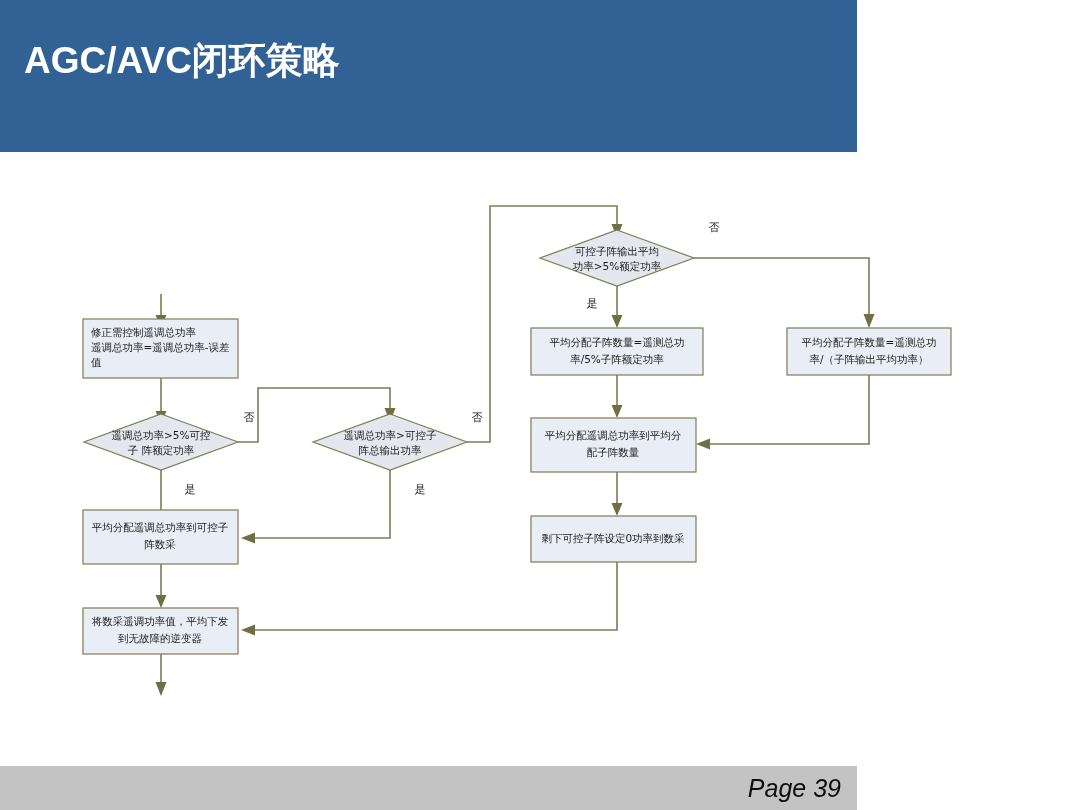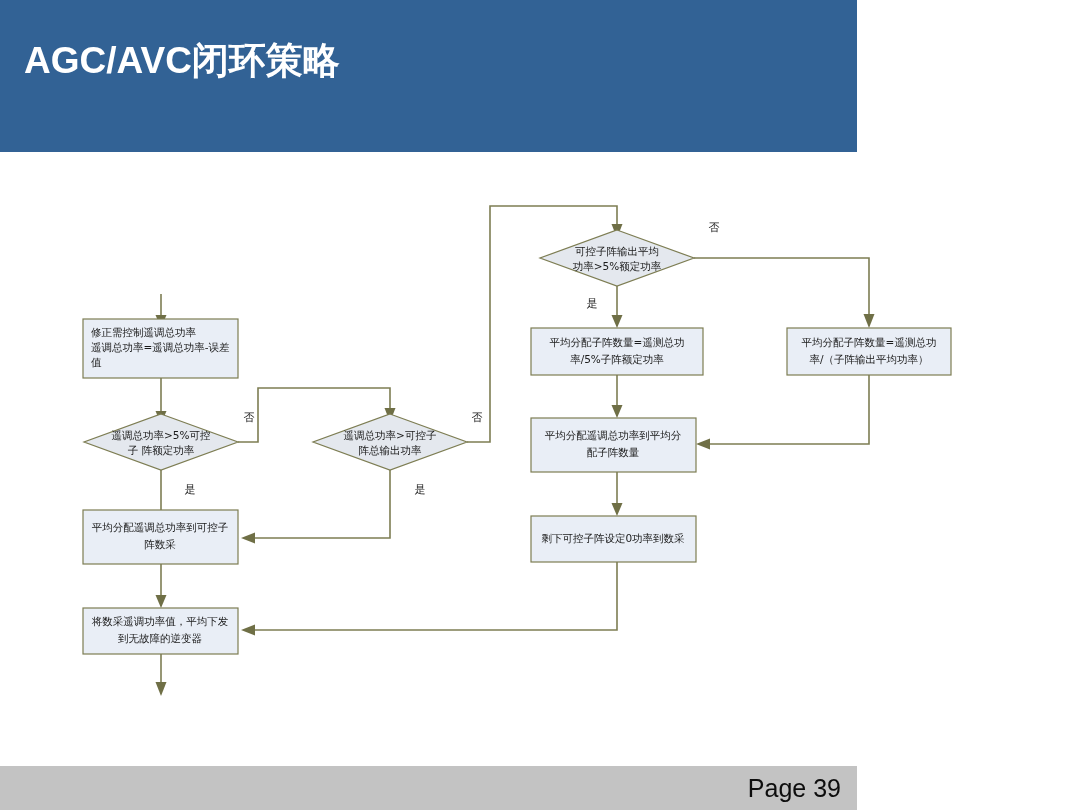--- a/index.html
+++ b/index.html
@@ -51,20 +51,21 @@
     background: #c3c3c3;
   }
   #page-number {
     position: absolute;
     right: 16px;
     top: 8px;
     font-size: 25px;
     color: #0d0d0d;
     font-family: "Liberation Sans", "DejaVu Sans", sans-serif;
     white-space: nowrap;
+    font-style: italic;
   }
   #flowchart {
     position: absolute;
     left: 0;
     top: 152px;
     width: 1080px;
     height: 614px;
   }
   .node-box {
     fill: #e9eef6;

